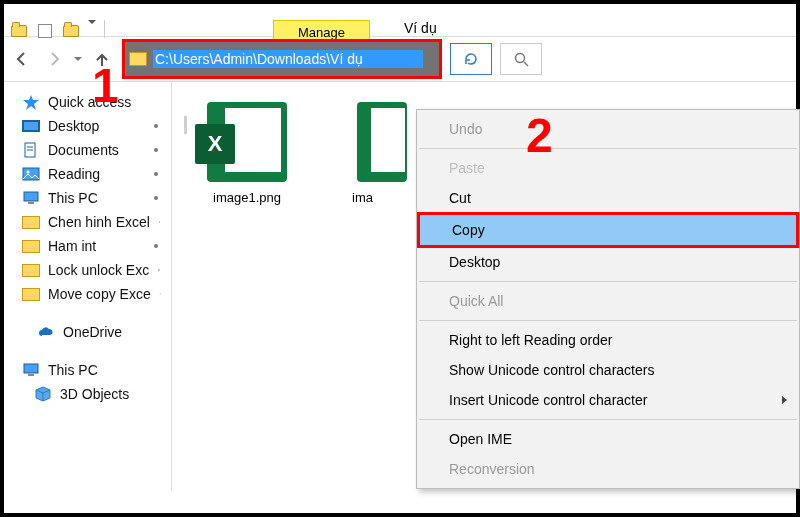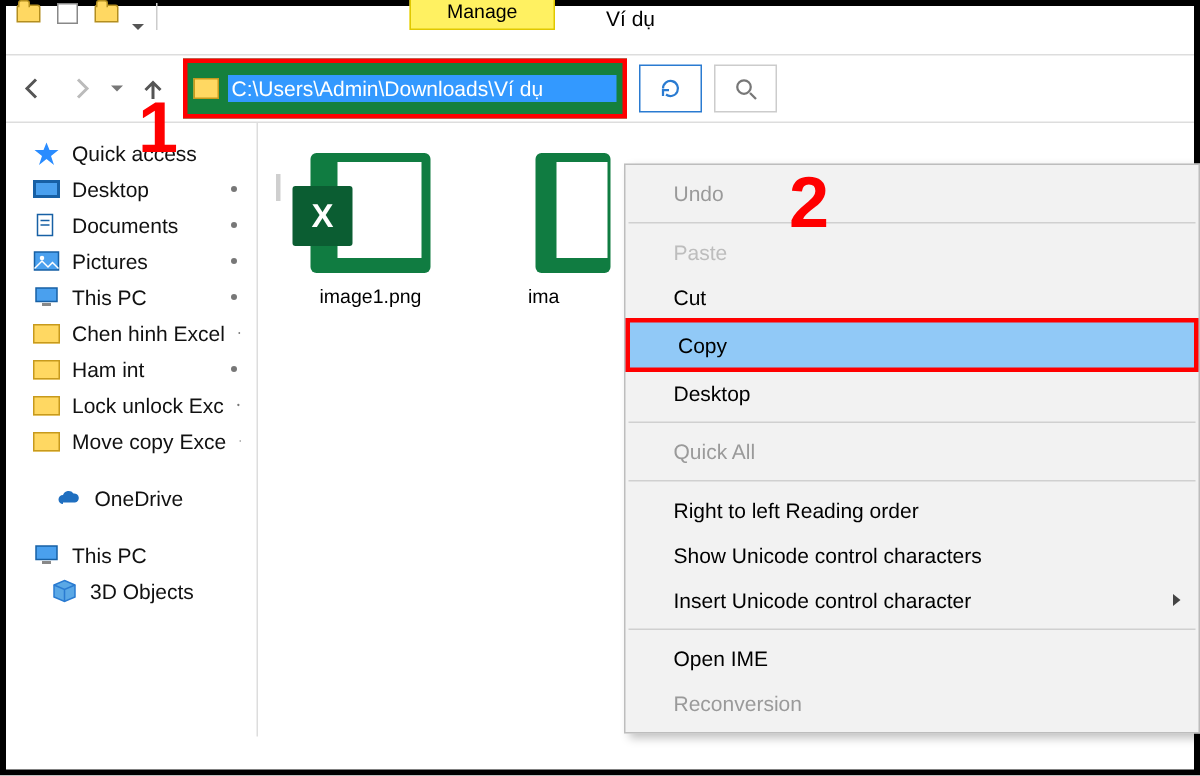--- a/index.html
+++ b/index.html
@@ -1,20 +1,20 @@
 <!DOCTYPE html>
 <html><head>
 <meta charset="utf-8">
 <style>
   * { box-sizing: border-box; margin: 0; padding: 0; font-family: "Segoe UI", Tahoma, sans-serif; }
   body { background: #fff; width: 800px; height: 517px; overflow: hidden; position: relative; font-size: 14px; color: #000; }
   .frame { border: 4px solid #000; width: 800px; height: 517px; position: relative; background: #fff; }
 
   
-  .titlebar { display: flex; align-items: flex-end; height: 28px; background: #fff; padding: 16px 4px; gap: 4px; }
+  .titlebar { display: flex; align-items: flex-start; height: 28px; background: #fff; padding: 16px 4px; gap: 4px; }
   .quickslot { width: 22px; height: 22px; display: flex; align-items: center; justify-content: center; }
   .folder-mini { width: 16px; height: 12px; background: #ffd862; border: 1px solid #b38e1f; border-radius: 2px 2px 0 0; position: relative; }
   .folder-mini::before { content:""; position:absolute; top:-4px; left:0; width:6px; height:4px; background:#ffd862; border:1px solid #b38e1f; border-bottom:none; border-radius:2px 2px 0 0;}
   .checkbox-mini { width: 14px; height: 14px; border: 1px solid #888; background: #fff; }
   .titlebar-sep { width: 1px; height: 18px; background: #ccc; margin: 0 4px; }
   .dropdown-caret { width:0; height:0; border-left:4px solid transparent; border-right:4px solid transparent; border-top:4px solid #555; margin-left:2px;}
   .title-tabgroup { margin-left: 160px; display: flex; flex-direction: column; align-items: center; }
   .manage-tab { background: #fff161; padding: 4px 24px; font-size: 13px; border: 1px solid #e0c800; }
   .title-text { margin-left: 30px; font-size: 14px; }
 
@@ -24,21 +24,21 @@
   .ribbon-label { color: #444; }
   .ribbon-sub { color:#888; font-size:13px; margin-left: 120px; }
 
   
   .navrow { display:flex; align-items:center; height: 46px; padding: 4px 6px; gap: 8px; border-top:1px solid #ddd; border-bottom:1px solid #ddd; }
   .arrow-btn { width: 24px; height: 24px; display:flex; align-items:center; justify-content:center; color:#555; }
   .arrow-svg { width:16px; height:16px; }
   .navcaret { width:0;height:0;border-left:4px solid transparent;border-right:4px solid transparent;border-top:4px solid #777;}
   .up-btn { width:24px;height:24px; display:flex; align-items:center;justify-content:center;}
   .addr-wrap { position:relative; flex: 0 0 auto; }
-  .addrbox { display:flex; align-items:center; background:#15803d; border: 3px solid #ff0000; height: 40px; padding:2px 4px; width: 296px; }
+  .addrbox { display:flex; align-items:center; background:#737373; border: 3px solid #ff0000; height: 40px; padding:2px 4px; width: 320px; }
   .addr-folder { width:18px; height:14px; background:#ffd862; border:1px solid #c79a1d; margin-right:6px;}
   .addr-input { background:#3399ff; color:#fff; font-size:14px; padding:1px 2px; border:none; outline:none; width: 270px; font-family: inherit; }
   .addr-input::selection { background:#3399ff; color:#fff; }
   .addr-tail { flex:1; border:1px solid #aaa; height:32px; display:flex; align-items:center; padding:0 6px; color:#555;}
   .refresh-box { width:42px; height:32px; border:1px solid #2a7bd1; display:flex; align-items:center; justify-content:center;}
   .search-box { width:42px; height:32px; border:1px solid #ccc; display:flex; align-items:center; justify-content:center;}
 
   
   .body-split { display:flex; height: calc(100% - 28px - 26px - 46px); }
   .sidebar { width: 168px; border-right:1px solid #ddd; padding: 8px 0; overflow:hidden; background:#fff;}
@@ -170,21 +170,21 @@
         <svg class="pin" viewBox="0 0 10 10">
             <circle cx="5" cy="5" r="2" fill="#777"></circle>
           </svg>
       </div>
       <div class="side-item">
         <svg class="icon" viewBox="0 0 18 16">
             <rect x="1" y="2" width="16" height="12" fill="#4aa0ee" stroke="#1760a5"></rect>
             <circle cx="6" cy="6" r="1.5" fill="#fff"></circle>
             <path d="M1 13l5-5 4 4 3-3 4 4" stroke="#fff" fill="none"></path>
           </svg>
-        <span>Pictures</span>
+        <span>Reading</span>
         <svg class="pin" viewBox="0 0 10 10">
             <circle cx="5" cy="5" r="2" fill="#777"></circle>
           </svg>
       </div>
       <div class="side-item">
         <svg class="icon" viewBox="0 0 18 16">
             <rect x="2" y="2" width="14" height="9" fill="#4aa0ee" stroke="#1760a5"></rect>
             <rect x="6" y="12" width="6" height="2" fill="#888"></rect>
           </svg>
         <span>This PC</span>

